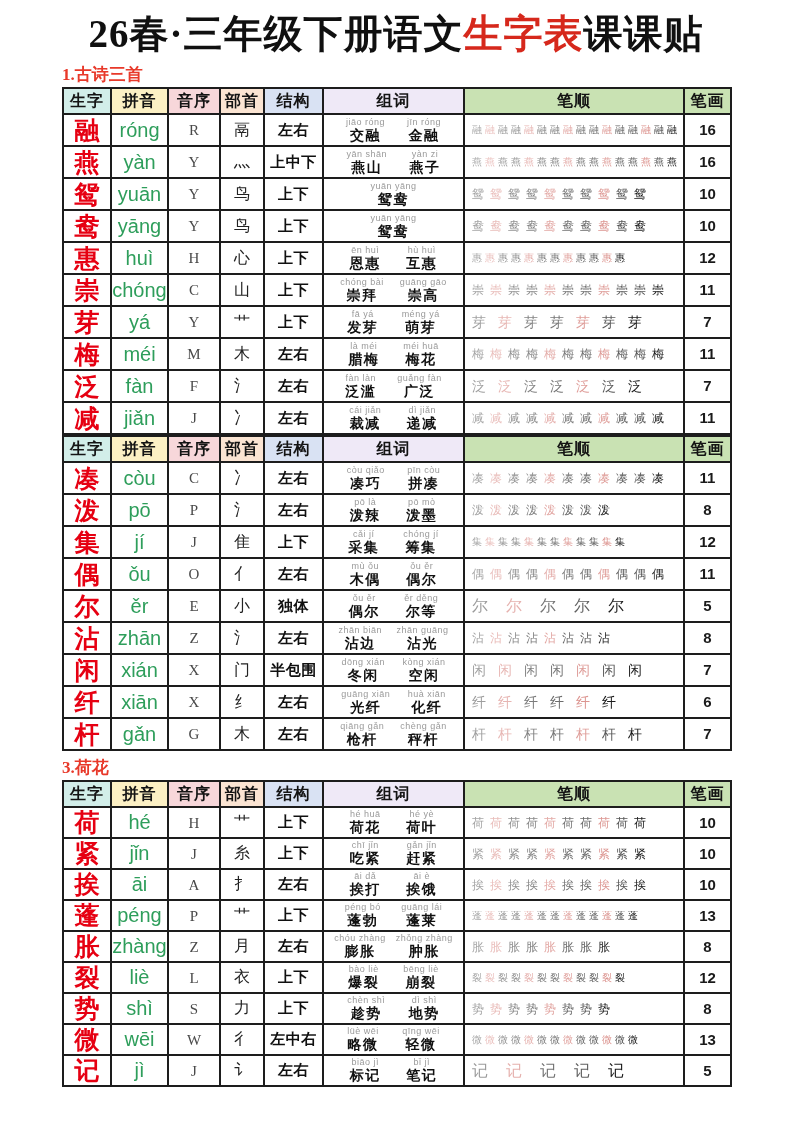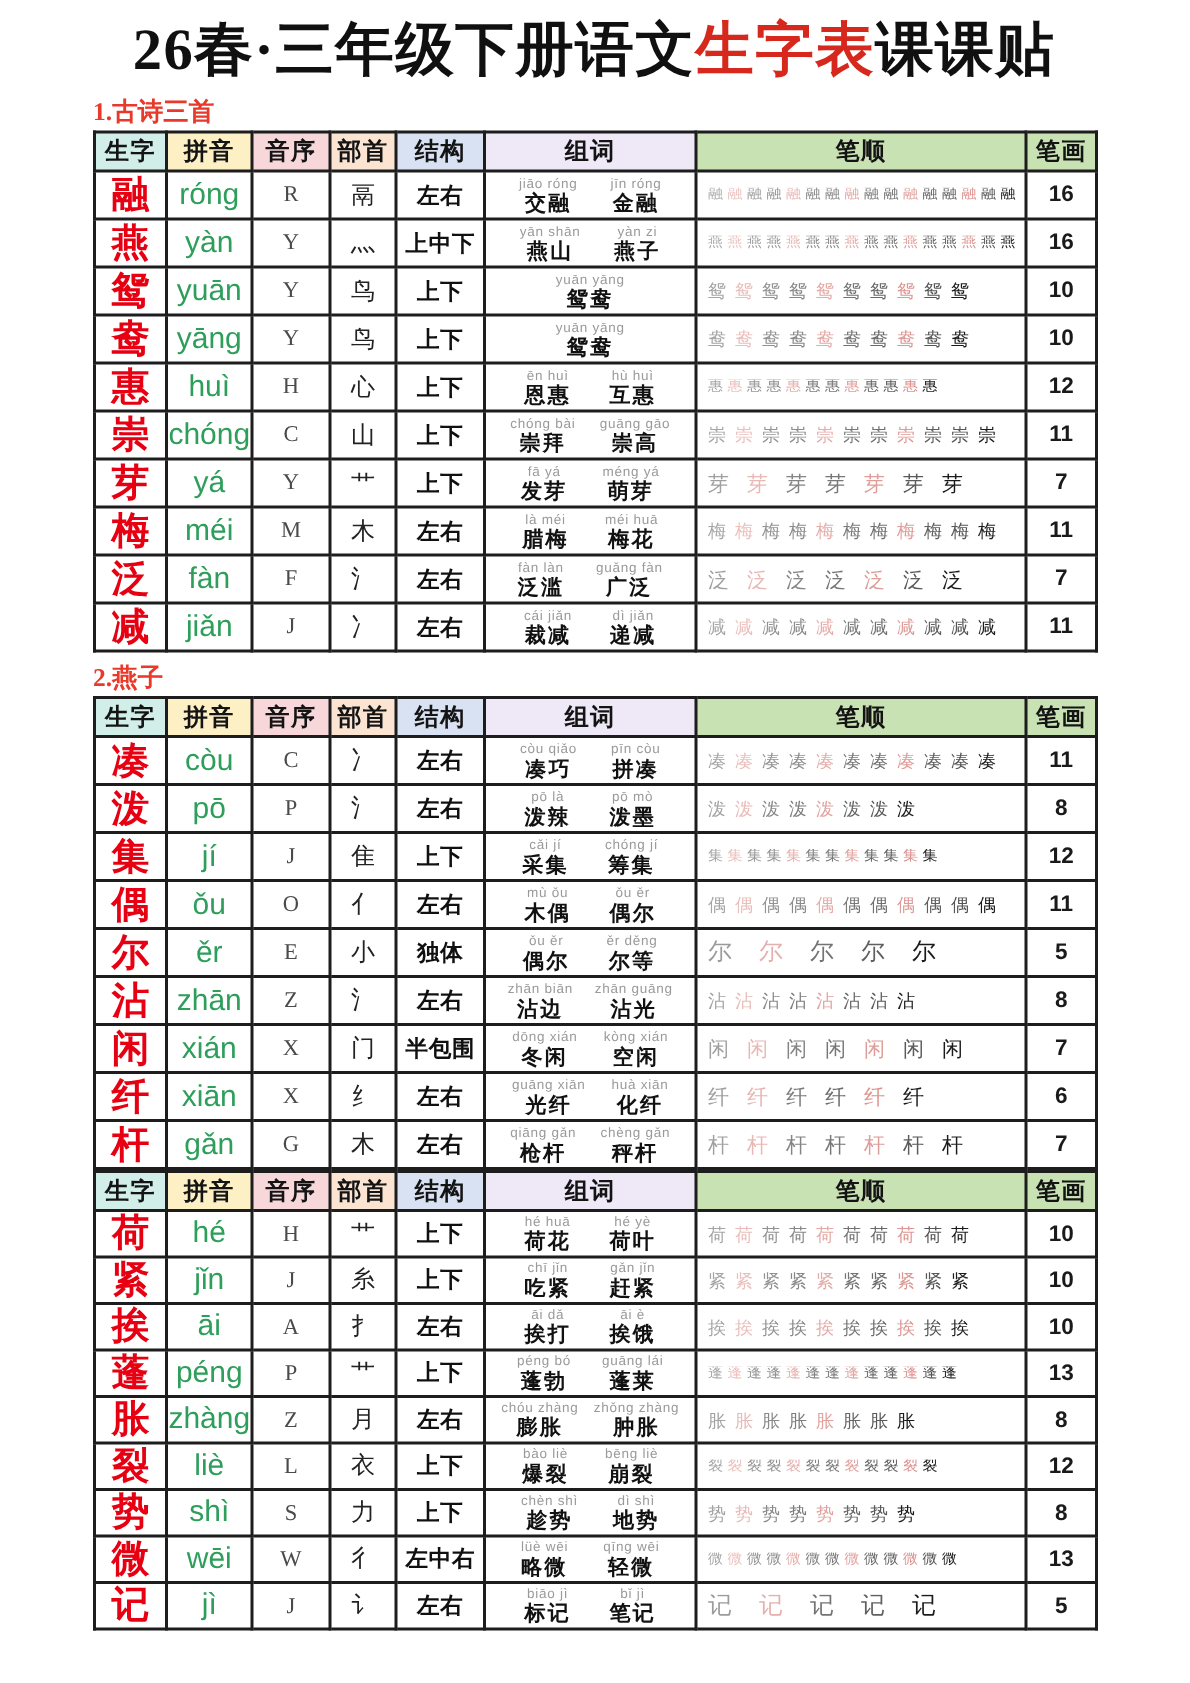--- a/index.html
+++ b/index.html
@@ -416,21 +416,20 @@
                   <span style="opacity: 1; color: rgb(27, 27, 27);">减</span>
                 </div>
               </td>
     <td><span class="count">11</span></td>
   </tr>
 </tbody>
     </table>
   </section>
 
   <section class="section section-2">
-    <div class="sec-label">2.燕子</div>
     <table class="chars-table">
       <thead>
             <tr>
               <th style="background: rgb(210, 238, 233); width: 46px;">生字</th>
               <th style="background: rgb(252, 240, 196); width: 55px;">拼音</th>
               <th style="background: rgb(247, 215, 218); width: 50px;">音序</th>
               <th style="background: rgb(251, 228, 210); width: 42px;">部首</th>
               <th style="background: rgb(217, 226, 243); width: 57px;">结构</th>
               <th style="background: rgb(239, 233, 247); width: 139px;">组词</th>
               <th style="background: rgb(201, 226, 179); width: 218px;">笔顺</th>
@@ -735,20 +734,21 @@
                   <span style="opacity: 1; color: rgb(27, 27, 27);">杆</span>
                 </div>
               </td>
     <td><span class="count">7</span></td>
   </tr>
 </tbody>
     </table>
   </section>
 
   <section class="section section-3">
+    <div class="sec-label">3.荷花</div>
     <table class="chars-table">
       <thead>
             <tr>
               <th style="background: rgb(210, 238, 233); width: 46px;">生字</th>
               <th style="background: rgb(252, 240, 196); width: 55px;">拼音</th>
               <th style="background: rgb(247, 215, 218); width: 50px;">音序</th>
               <th style="background: rgb(251, 228, 210); width: 42px;">部首</th>
               <th style="background: rgb(217, 226, 243); width: 57px;">结构</th>
               <th style="background: rgb(239, 233, 247); width: 139px;">组词</th>
               <th style="background: rgb(201, 226, 179); width: 218px;">笔顺</th>

